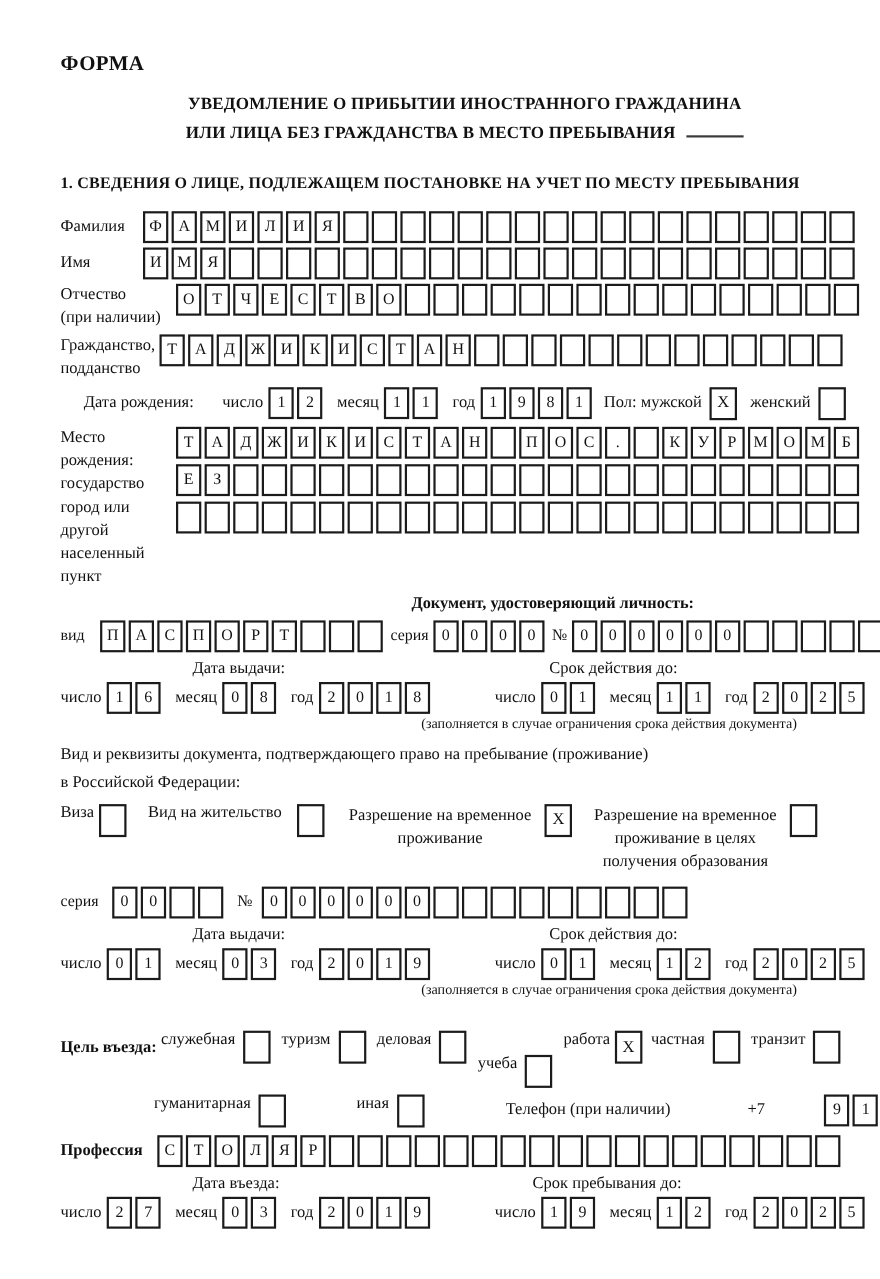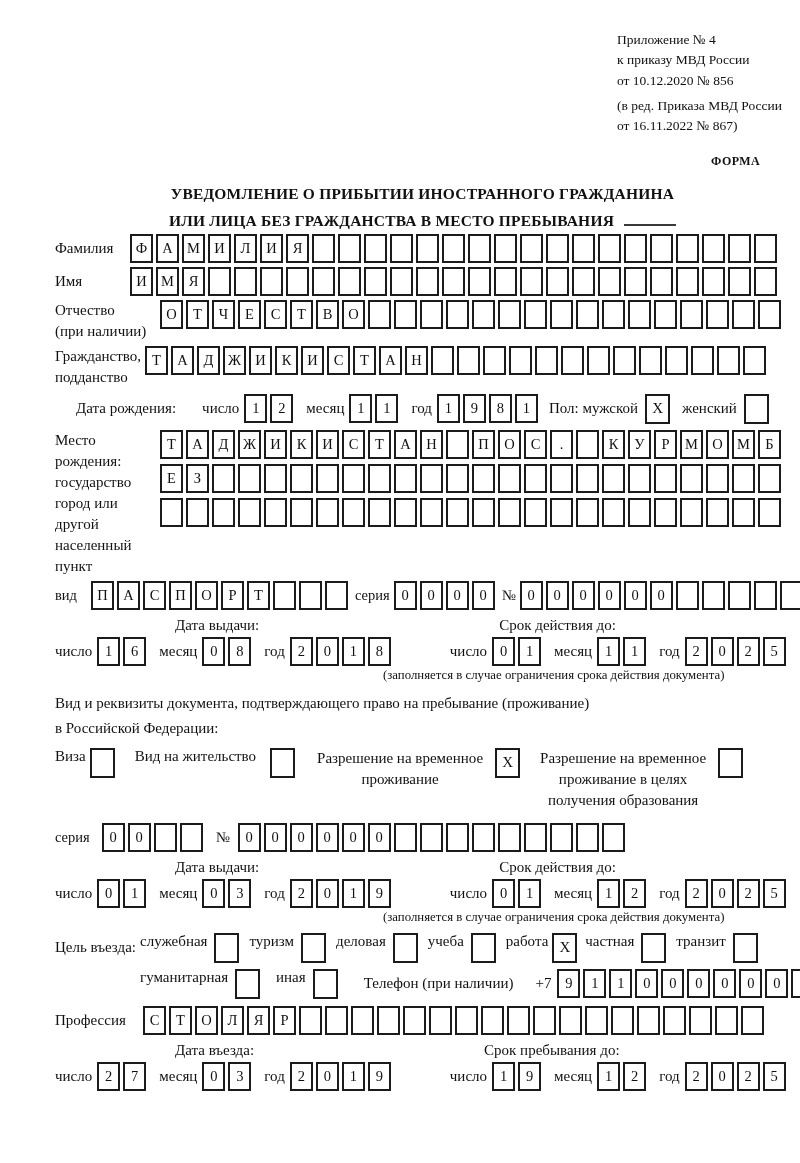--- a/index.html
+++ b/index.html
@@ -4,21 +4,21 @@
 <style>
   html,body{margin:0;padding:0;background:#fff;}
   .page{
     position:relative;width:800px;height:1163px;box-sizing:border-box;
     background:#fff;color:#111;overflow:hidden;
     padding:30px 10px 0 55px;
     font-family:"Liberation Serif","DejaVu Serif",serif;
   }
   .appendix{margin-left:562px;font-size:13.5px;line-height:1.5;}
   .appendix .gap{height:5px;}
-  .forma{font-weight:700;font-size:12px;text-align:right;margin:18px 30px 0 0;letter-spacing:.4px;}
+  .forma{font-weight:700;font-size:19px;margin:18px 30px 0 0;letter-spacing:.4px;}
   .title{font-weight:700;font-size:15.5px;text-align:center;margin-top:12px;line-height:1.7;letter-spacing:.2px;}
   .blank{display:inline-block;width:52px;border-bottom:2.5px solid #3a3a3a;height:.9em;margin-left:10px;}
   .section{font-weight:700;font-size:14.6px;margin-top:24px;margin-bottom:16px;letter-spacing:.2px;}
 
   .frow{display:flex;align-items:center;margin-bottom:4px;flex-wrap:nowrap;}
   .frow.tight{margin-bottom:2px;}
   .lbl{font-size:15px;flex:none;}
   .ml{white-space:pre-line;line-height:1.4;}
   .top{align-items:flex-start;}
   .w75{width:75px;} .w105{width:105px;flex:none;} .w90{width:90px;flex:none;}
@@ -45,36 +45,29 @@
   .opt{display:flex;align-items:flex-start;flex:none;}
   .opt .ml{text-align:center;}
   .pair{display:flex;align-items:flex-start;flex:none;}
   .inlbl{margin:0 4px;flex:none;font-size:14.5px;}
 </style>
 </head>
 <body>
 
 <div class="page">
 
-  <div class="appendix">
-    <div>Приложение № 4</div>
-    <div>к приказу МВД России</div>
-    <div>от 10.12.2020 № 856</div>
-    <div class="gap"></div>
-    <div>(в ред. Приказа МВД России</div>
-    <div>от 16.11.2022 № 867)</div>
-  </div>
 
   <div class="forma">ФОРМА</div>
 
   <div class="title">
     <span>УВЕДОМЛЕНИЕ О ПРИБЫТИИ ИНОСТРАННОГО ГРАЖДАНИНА</span><br>
     <span>ИЛИ ЛИЦА БЕЗ ГРАЖДАНСТВА В МЕСТО ПРЕБЫВАНИЯ</span><span class="blank"></span>
   </div>
 
+  <div class="section">1. СВЕДЕНИЯ О ЛИЦЕ, ПОДЛЕЖАЩЕМ ПОСТАНОВКЕ НА УЧЕТ ПО МЕСТУ ПРЕБЫВАНИЯ</div>
 
   <div class="frow">
     <span class="lbl w75">Фамилия</span>
     <span class="cells">
         <span class="cell">Ф</span>
         <span class="cell">А</span>
         <span class="cell">М</span>
         <span class="cell">И</span>
         <span class="cell">Л</span>
         <span class="cell">И</span>
@@ -300,20 +293,21 @@
           <span class="cell"></span>
           <span class="cell"></span>
           <span class="cell"></span>
           <span class="cell"></span>
           <span class="cell"></span>
           <span class="cell"></span>
         </span>
     </span>
   </div>
 
+  <div class="dochdr">Документ, удостоверяющий личность:</div>
 
   <div class="frow">
     <span class="inlbl" style="margin-left:0;margin-right:14px;">вид</span>
     <span class="cells">
         <span class="cell">П</span>
         <span class="cell">А</span>
         <span class="cell">С</span>
         <span class="cell">П</span>
         <span class="cell">О</span>
         <span class="cell">Р</span>
@@ -486,52 +480,52 @@
           <span class="cell">2</span>
           <span class="cell">0</span>
           <span class="cell">2</span>
           <span class="cell">5</span>
         </span>
     </span>
   </div>
   <div class="note">(заполняется в случае ограничения срока действия документа)</div>
 
   <div class="frow" style="margin-top:2px;">
-    <span class="lbl" style="margin-right:4px;">Цель въезда:</span>
+    <span class="lbl" style="margin-right:4px;font-weight:bold;">Цель въезда:</span>
     <span class="pair">
         <span class="lbl">служебная</span>
         <span class="box"></span>
       </span>
     <span class="pair" style="margin-left:10px;">
         <span class="lbl">туризм</span>
         <span class="box"></span>
       </span>
     <span class="pair" style="margin-left:10px;">
         <span class="lbl">деловая</span>
         <span class="box"></span>
       </span>
-    <span class="pair" style="margin-left:10px;">
+    <span class="pair" style="margin-left:10px;margin-top:43px;">
         <span class="lbl">учеба</span>
         <span class="box"></span>
       </span>
     <span class="pair" style="margin-left:10px;">
         <span class="lbl">работа</span>
         <span class="box" style="margin-left:4px;">X</span>
       </span>
     <span class="pair" style="margin-left:8px;">
         <span class="lbl">частная</span>
         <span class="box"></span>
       </span>
     <span class="pair" style="margin-left:10px;">
         <span class="lbl">транзит</span>
         <span class="box"></span>
       </span>
   </div>
 
-  <div class="frow" style="margin-top:6px;">
+  <div class="frow" style="margin-top:6px;gap:48px;">
     <span class="pair" style="margin-left:85px;">
         <span class="lbl">гуманитарная</span>
         <span class="box"></span>
       </span>
     <span class="pair" style="margin-left:16px;">
         <span class="lbl">иная</span>
         <span class="box"></span>
       </span>
     <span class="lbl" style="margin-left:26px;">Телефон (при наличии)</span>
     <span class="lbl" style="margin-left:22px;margin-right:6px;">+7</span>
@@ -543,21 +537,21 @@
         <span class="cell">0</span>
         <span class="cell">0</span>
         <span class="cell">0</span>
         <span class="cell">0</span>
         <span class="cell">0</span>
         <span class="cell"></span>
       </span>
   </div>
 
   <div class="frow" style="margin-top:7px;">
-    <span class="lbl" style="width:88px;flex:none;">Профессия</span>
+    <span class="lbl" style="width:88px;flex:none;font-weight:bold;">Профессия</span>
     <span class="cells">
         <span class="cell">С</span>
         <span class="cell">Т</span>
         <span class="cell">О</span>
         <span class="cell">Л</span>
         <span class="cell">Я</span>
         <span class="cell">Р</span>
         <span class="cell"></span>
         <span class="cell"></span>
         <span class="cell"></span>

